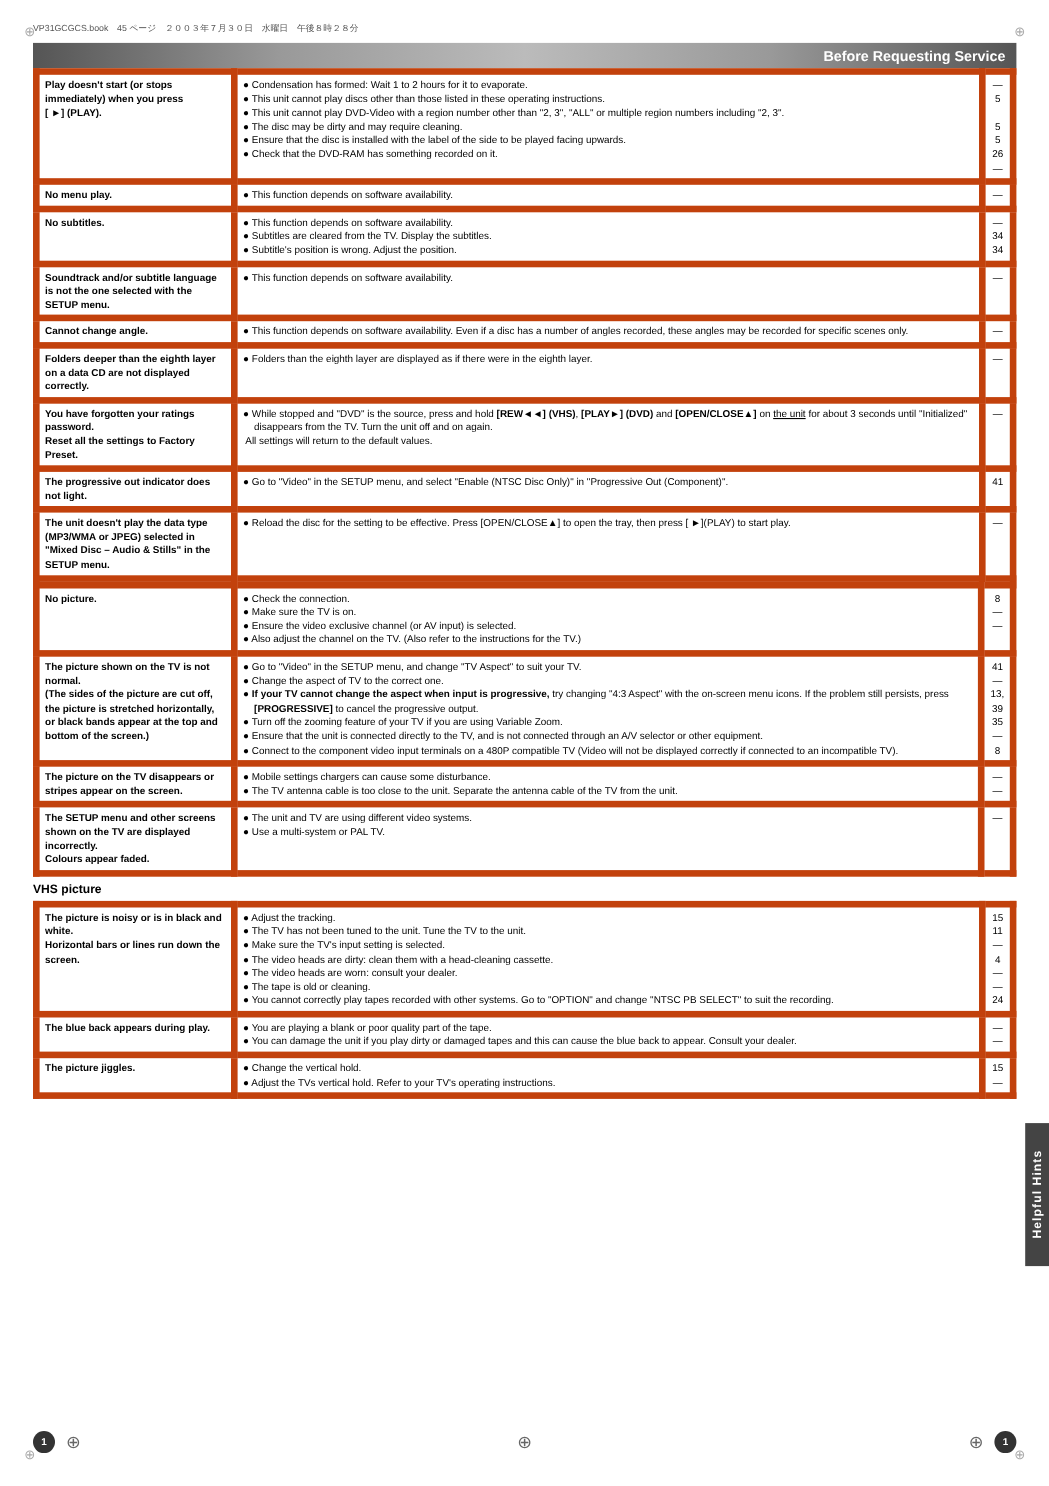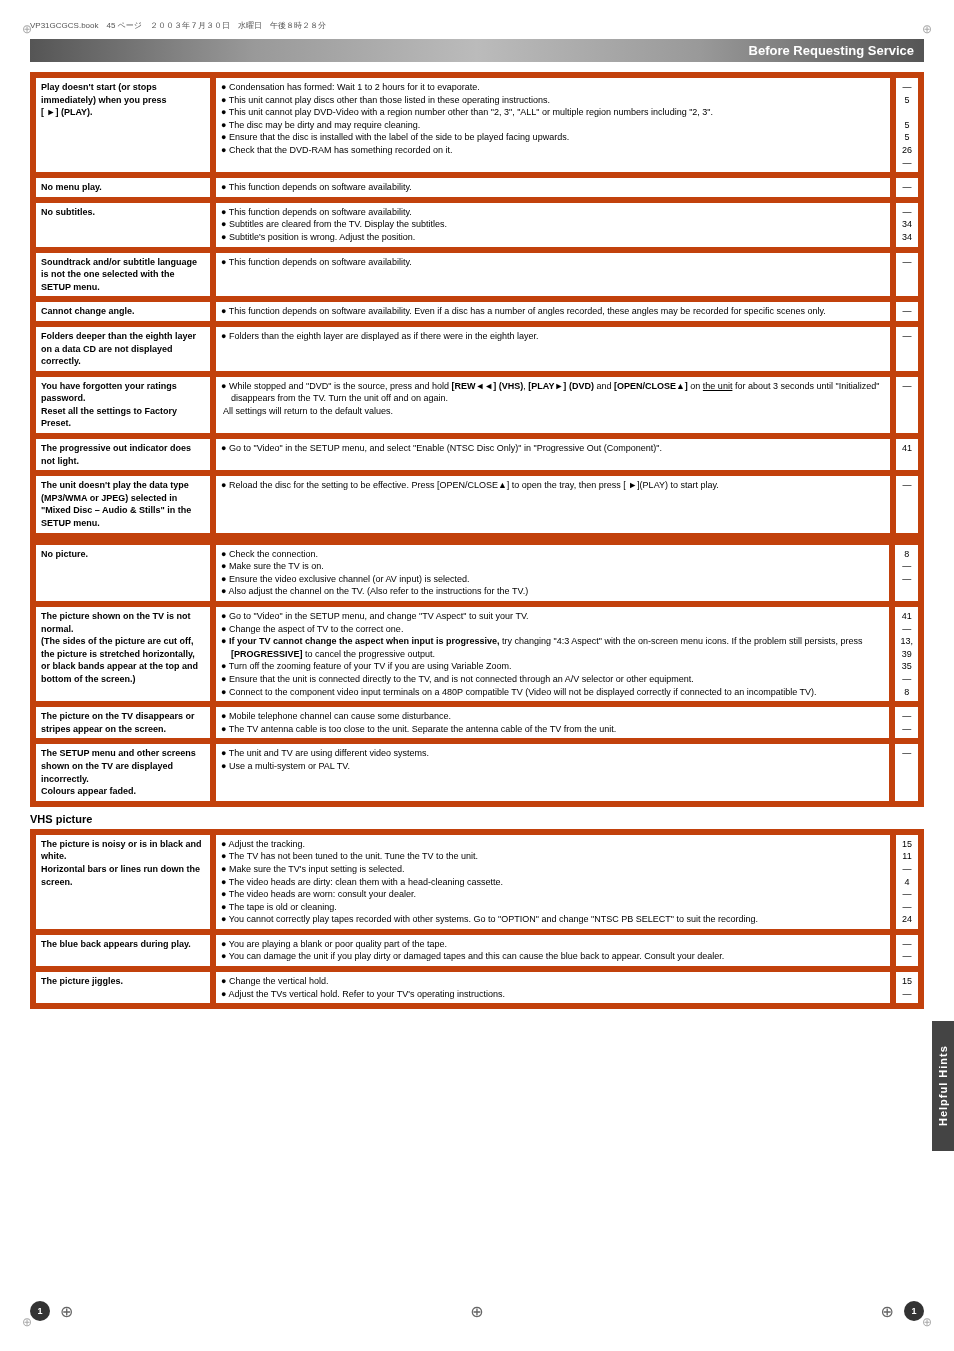--- a/index.html
+++ b/index.html
@@ -22,21 +22,20 @@
     }
 
     
     .header-bar {
       background: linear-gradient(to right, #555, #999, #bbb, #999, #555);
       color: #fff;
       text-align: right;
       padding: 4px 10px;
       font-size: 13px;
       font-weight: bold;
-      margin-bottom: 10px;
     }
 
     
     .top-meta {
       font-size: 8px;
       color: #555;
       text-align: left;
       margin-bottom: 8px;
     }
 
@@ -264,21 +263,21 @@
         <span class="bullet-item"><span class="bold-text">If your TV cannot change the aspect when input is progressive,</span> try changing "4:3 Aspect" with the on-screen menu icons. If the problem still persists, press <span class="bold-text">[PROGRESSIVE]</span> to cancel the progressive output.</span>
         <span class="bullet-item">Turn off the zooming feature of your TV if you are using Variable Zoom.</span>
         <span class="bullet-item">Ensure that the unit is connected directly to the TV, and is not connected through an A/V selector or other equipment.</span>
         <span class="bullet-item">Connect to the component video input terminals on a 480P compatible TV (Video will not be displayed correctly if connected to an incompatible TV).</span>
       </td>
       <td class="col-page">41<br>—<br>13, 39<br>35<br>—<br>8</td>
     </tr>
     <tr>
       <td class="col-issue">The picture on the TV disappears or stripes appear on the screen.</td>
       <td class="col-solution">
-        <span class="bullet-item">Mobile telephone channel can cause some disturbance.</span>
+        <span class="bullet-item">Mobile settings chargers can cause some disturbance.</span>
         <span class="bullet-item">The TV antenna cable is too close to the unit. Separate the antenna cable of the TV from the unit.</span>
       </td>
       <td class="col-page">—<br>—</td>
     </tr>
     <tr>
       <td class="col-issue">The SETUP menu and other screens shown on the TV are displayed incorrectly.<br>Colours appear faded.</td>
       <td class="col-solution">
         <span class="bullet-item">The unit and TV are using different video systems.</span>
         <span class="bullet-item">Use a multi-system or PAL TV.</span>
       </td>

